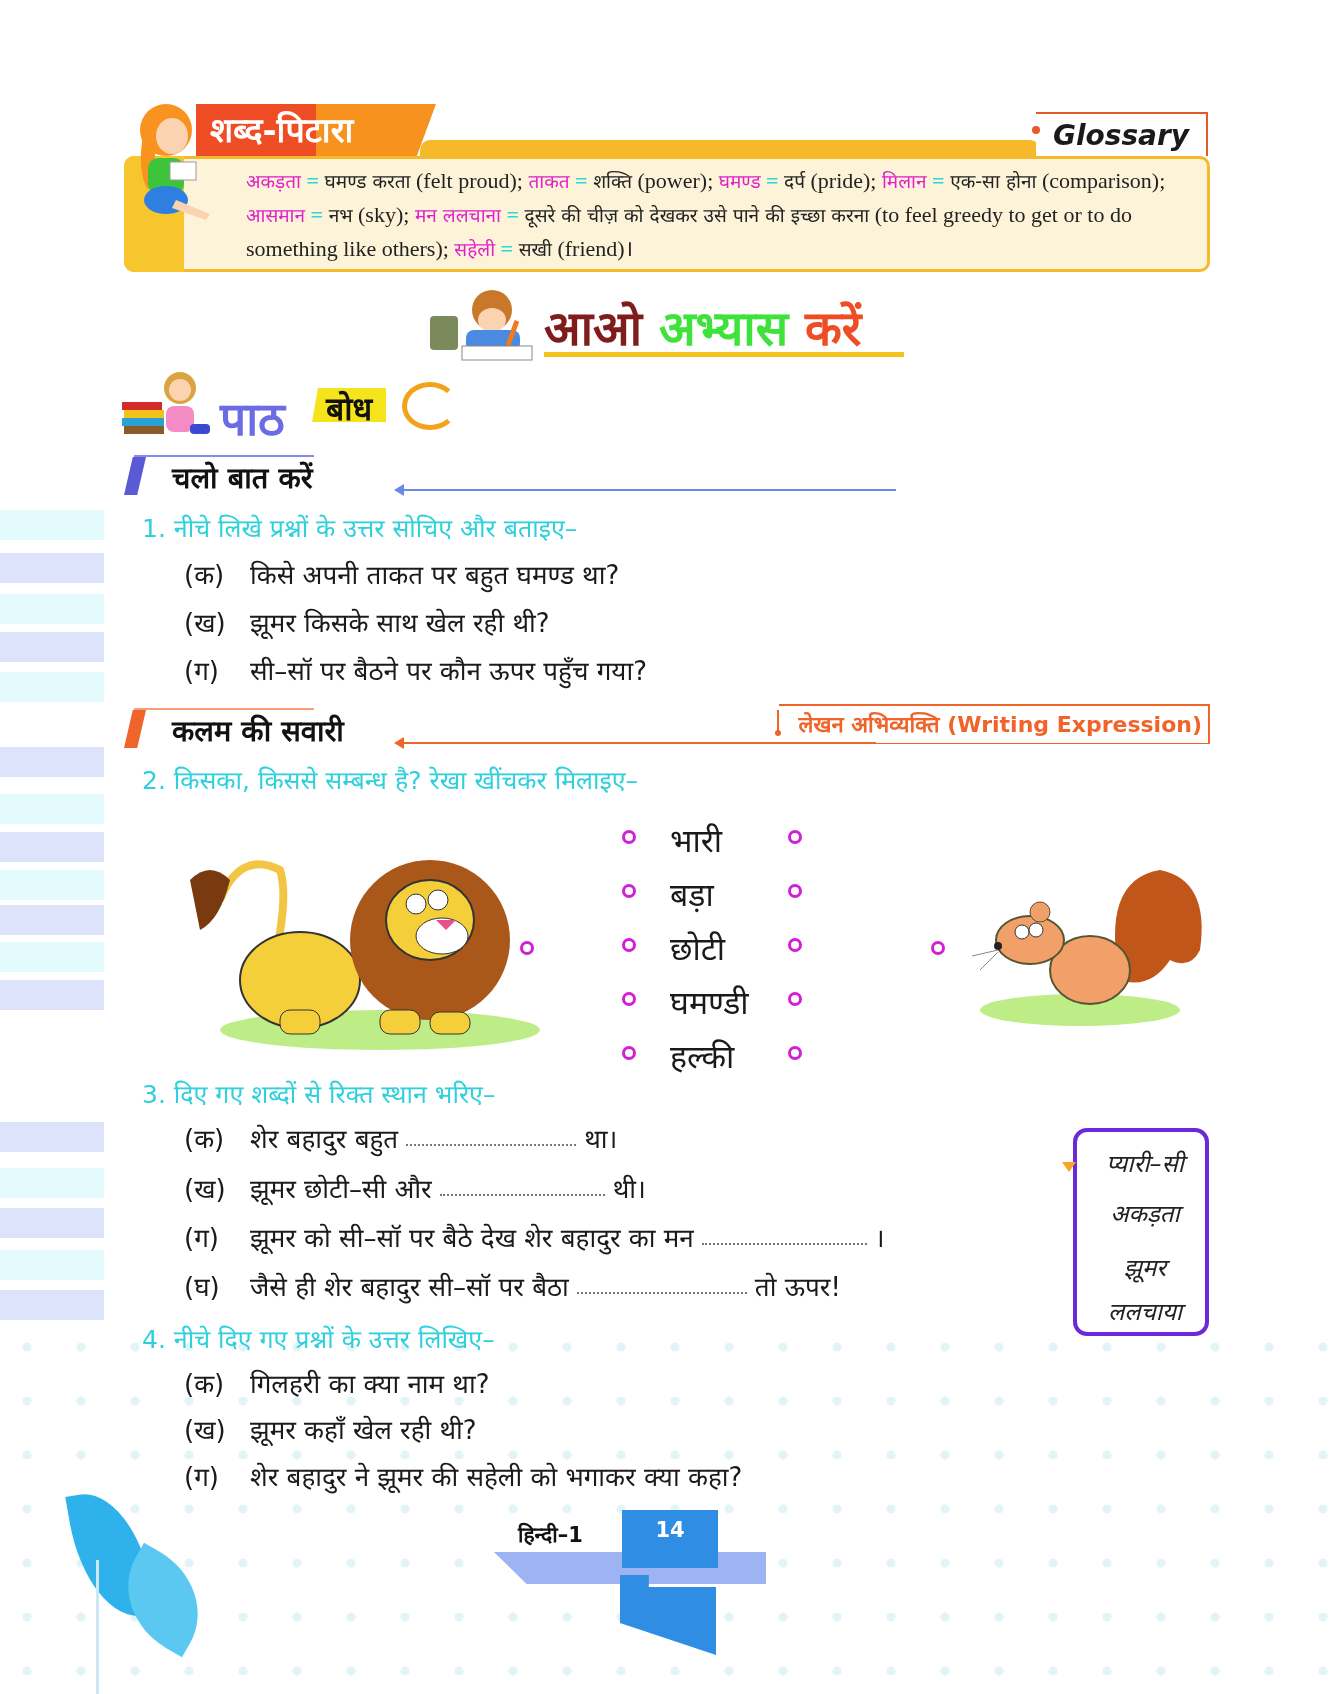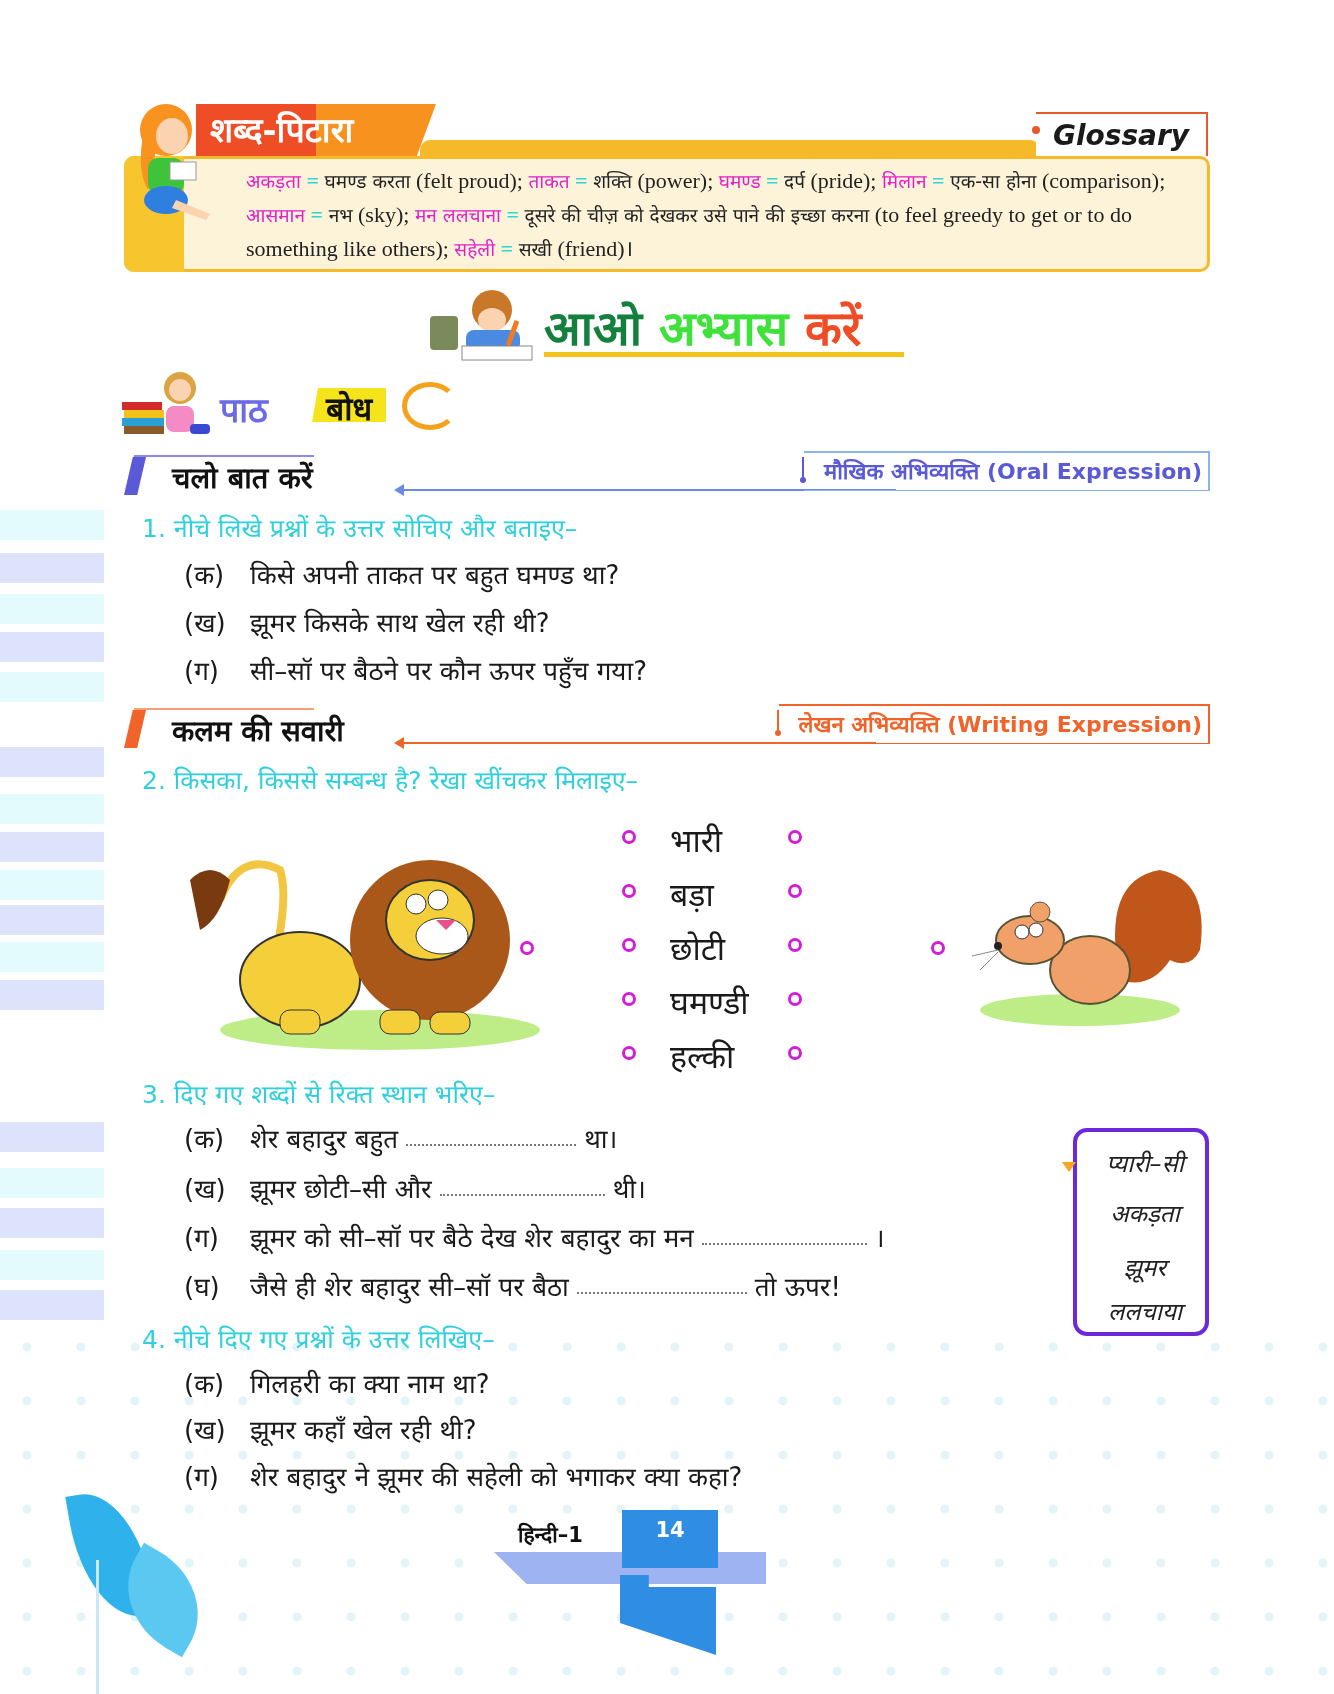--- a/index.html
+++ b/index.html
@@ -58,21 +58,21 @@
   
   .girl { position: absolute; left: 126px; top: 100px; width: 90px; height: 130px; }
 
   
   .aao-wrap { position: absolute; left: 426px; top: 286px; width: 480px; height: 80px; }
   .aao-title { position: absolute; left: 118px; top: 8px; font-weight: bold; font-size: 48px; letter-spacing: 0px; white-space: nowrap; }
   .aao-underline { position: absolute; left: 118px; top: 66px; width: 360px; height: 5px; background: #f5c21b; }
 
   
   .path-wrap { position: absolute; left: 120px; top: 366px; width: 350px; height: 74px; }
-  .path-word { position: absolute; left: 100px; top: 20px; font-weight: bold; font-size: 34px; color: #6b6be6; }
+  .path-word { position: absolute; left: 100px; top: 20px; font-weight: bold; font-size: 46px; color: #6b6be6; }
   .bodh-word { position: absolute; left: 192px; top: 22px; height: 34px; padding: 0 14px; background: #f5e41b; font-weight: bold; font-size: 32px; line-height: 42px; color: #111; clip-path: polygon(8% 0, 100% 0, 100% 100%, 0 100%); }
   .bodh-swirl { position: absolute; left: 282px; top: 16px; width: 56px; height: 48px; border: 5px solid #f5a21b; border-right-color: transparent; border-radius: 50%; }
 
   
   .sec-head { position: absolute; left: 124px; height: 40px; }
   .sec-flag { position: absolute; left: 0; top: 0; width: 22px; height: 38px; clip-path: polygon(40% 0, 100% 0, 60% 100%, 0 100%); }
   .sec-title { position: absolute; left: 48px; top: 0px; font-weight: bold; font-size: 29px; color: #111; white-space: nowrap; }
   .sec-topline { position: absolute; left: 10px; top: 0; width: 180px; height: 2px; }
   .sec-arrow { position: absolute; height: 2px; }
   .sec-arrow::before { content: ""; position: absolute; left: -2px; top: -5px; border-right: 10px solid currentColor; border-top: 6px solid transparent; border-bottom: 6px solid transparent; }
@@ -180,21 +180,21 @@
 <div class="aao-wrap">
   <svg class="abs" style="left:0;top:0" width="110" height="80" viewBox="0 0 110 80">
     <rect x="4" y="30" width="28" height="34" rx="4" fill="#7a8a5a"></rect>
     <circle cx="66" cy="24" r="20" fill="#c9782a"></circle>
     <ellipse cx="66" cy="34" rx="14" ry="12" fill="#fbd3b0"></ellipse>
     <rect x="40" y="44" width="54" height="22" rx="8" fill="#4a8ae0"></rect>
     <rect x="36" y="60" width="70" height="14" fill="#fff" stroke="#888"></rect>
     <rect x="84" y="34" width="5" height="26" fill="#f07a20" transform="rotate(20 86 47)"></rect>
   </svg>
   <div class="aao-title">
-    <span style="color:#15803d">आओ</span>
+    <span style="color:#7f1d1d">आओ</span>
     <span style="color:#3ee23a">अभ्यास</span>
     <span style="color:#ee4d25">करें</span>
   </div>
   <div class="aao-underline"></div>
 </div>
 
 <div class="path-wrap">
   <svg class="abs" style="left:0;top:0" width="100" height="74" viewBox="0 0 100 74">
     <rect x="2" y="36" width="40" height="8" fill="#d32a2a"></rect>
     <rect x="4" y="44" width="40" height="8" fill="#f2c21a"></rect>
@@ -208,21 +208,20 @@
   <div class="path-word">पाठ</div>
   <div class="bodh-word">बोध</div>
   <div class="bodh-swirl"></div>
 </div>
 
 <div class="sec-head" style="top:455px;width:1086px;">
   <div class="sec-topline" style="background:#8a8ae6"></div>
   <div class="sec-flag" style="background:#5a5ad6;top:2px"></div>
   <div class="sec-title" style="top:2px">चलो बात करें</div>
   <div class="sec-arrow" style="left:272px;top:34px;width:500px;background:#6a8ae6;color:#6a8ae6"></div>
-  <div class="sec-tag" style="right:0;top:-4px;color:#5a5ad6;border-color:#8ab4ea">मौखिक अभिव्यक्ति (Oral Expression)</div>
 </div>
 
 <div class="q" style="top:510px">1.  नीचे लिखे प्रश्नों के उत्तर सोचिए और बताइए–</div>
 <div class="item" style="top:556px">
   <span class="lbl">(क)</span><span>किसे अपनी ताकत पर बहुत घमण्ड था?</span>
 </div>
 <div class="item" style="top:604px">
   <span class="lbl">(ख)</span><span>झूमर किसके साथ खेल रही थी?</span>
 </div>
 <div class="item" style="top:652px">

